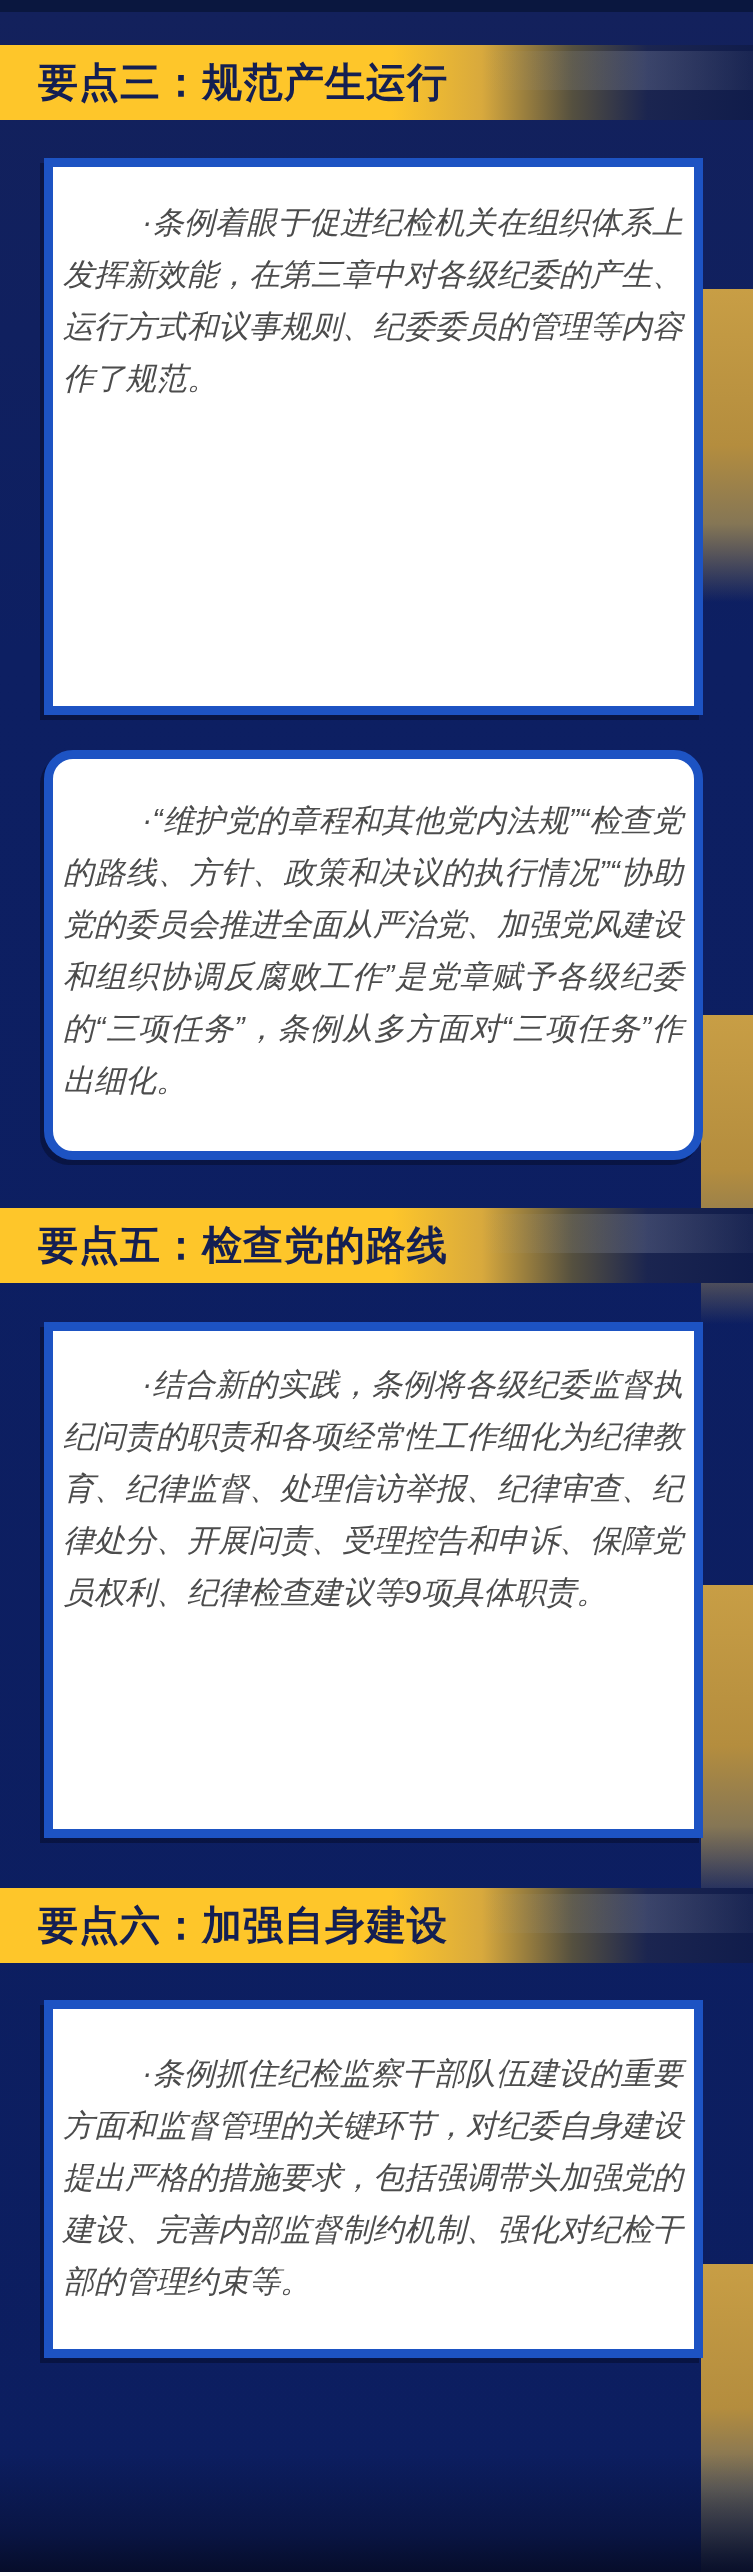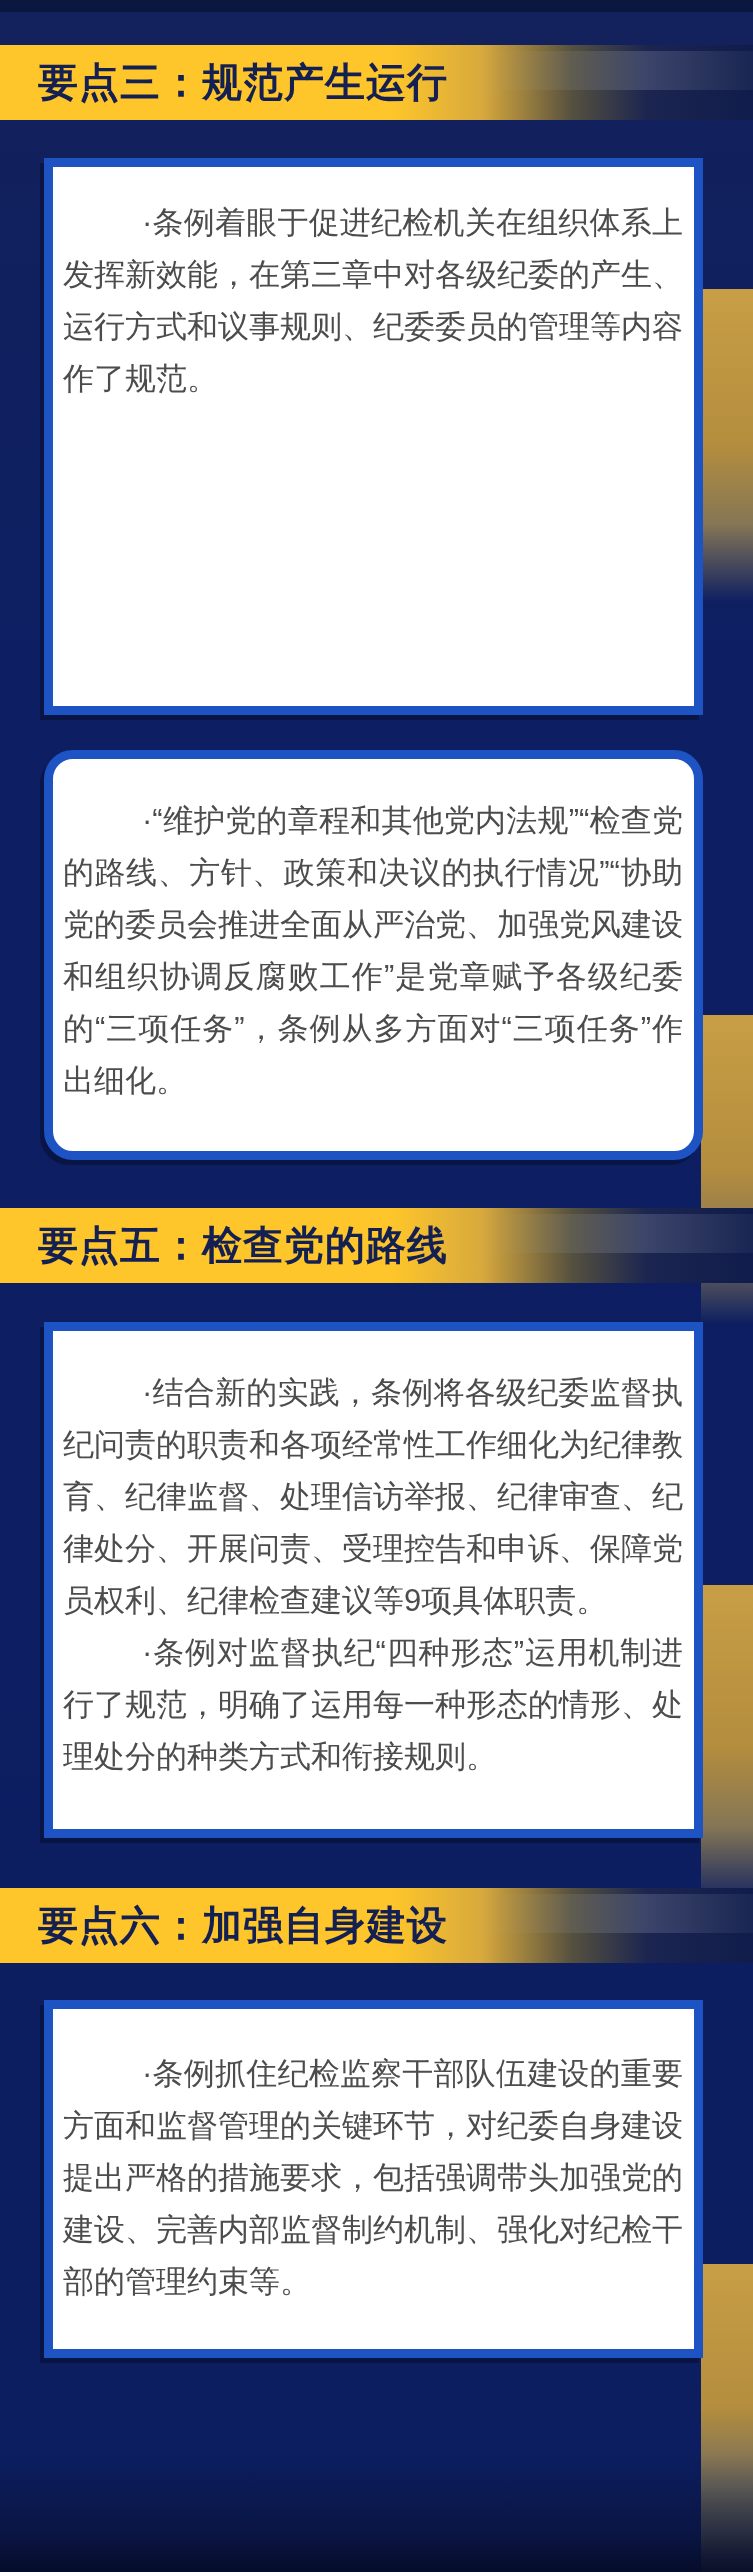--- a/index.html
+++ b/index.html
@@ -34,30 +34,31 @@
     position:relative;z-index:1;
     box-sizing:border-box;
     margin-left:44px;width:659px;
     background:#ffffff;
     border:9px solid #1d53c3;
     box-shadow:-4px 5px 0 rgba(4,8,34,.45);
     overflow:hidden;
   }
   .c1{margin-top:38px;height:557px;padding-top:30px;}
   .c2{margin-top:35px;height:410px;padding-top:36px;border-radius:29px;}
-  .c3{margin-top:39px;height:516px;padding-top:36px;}
+  .c3{margin-top:39px;height:516px;padding-top:28px;}
   .c4{margin-top:37px;height:358px;padding-top:39px;}
   .card p{
     margin:0;padding:0 11px 0 10px;
     font-size:31px;line-height:52px;
     color:#4c4c4c;
     text-align:justify;
     text-indent:2.55em;
     word-break:break-all;
     font-weight:400;
+    font-style:italic;
   }
   
   .gold-bar{
     position:absolute;left:701px;width:52px;z-index:0;
     background:linear-gradient(180deg,#c89e45 0%,#b48d3e 50%,#857655 75%,rgba(30,40,70,0) 100%);
   }
   .gb-a{top:277px;height:313px;}
   .gb-b{top:1003px;height:309px;}
   .gb-c{top:1573px;height:322px;}
   .gb-d{top:2252px;height:320px;
@@ -88,21 +89,20 @@
 
   <div class="card c2">
     <p>·“维护党的章程和其他党内法规”“检查党的路线、方针、政策和决议的执行情况”“协助党的委员会推进全面从严治党、加强党风建设和组织协调反腐败工作”是党章赋予各级纪委的“三项任务”，条例从多方面对“三项任务”作出细化。</p>
   </div>
 
   <div class="banner b3">
     <h2>要点五：检查党的路线</h2>
   </div>
   <div class="card c3">
     <p>·结合新的实践，条例将各级纪委监督执纪问责的职责和各项经常性工作细化为纪律教育、纪律监督、处理信访举报、纪律审查、纪律处分、开展问责、受理控告和申诉、保障党员权利、纪律检查建议等9项具体职责。</p>
-    <p>·条例对监督执纪“四种形态”运用机制进行了规范，明确了运用每一种形态的情形、处理处分的种类方式和衔接规则。</p>
   </div>
 
   <div class="banner b4">
     <h2>要点六：加强自身建设</h2>
   </div>
   <div class="card c4">
     <p>·条例抓住纪检监察干部队伍建设的重要方面和监督管理的关键环节，对纪委自身建设提出严格的措施要求，包括强调带头加强党的建设、完善内部监督制约机制、强化对纪检干部的管理约束等。</p>
   </div>
 
   <div class="bottom-shade"></div>

